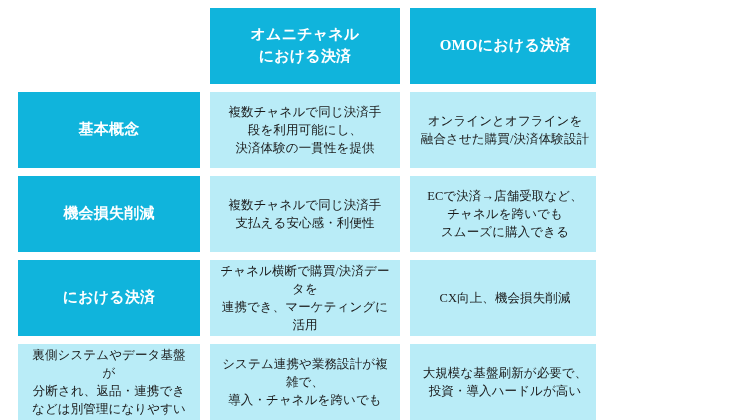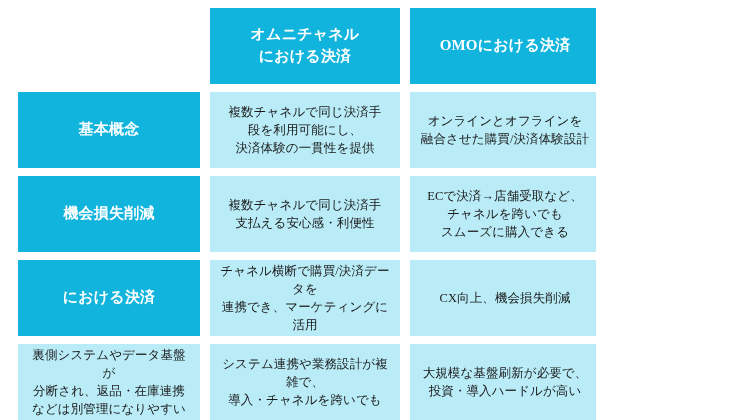--- a/index.html
+++ b/index.html
@@ -150,21 +150,21 @@
       <span class="cell-text">CX向上、機会損失削減</span>
     </div>
     <div class="cell data-cell">
       <span class="cell-text">決済データを一元分析し、
 不正検知・承認率改善・LTV向上
 など高度施策が可能</span>
     </div>
 
     <div class="cell data-cell">
       <span class="cell-text">裏側システムやデータ基盤が
-分断され、返品・在庫連携
+分断され、返品・連携でき
 などは別管理になりやすい</span>
     </div>
     <div class="cell data-cell">
       <span class="cell-text">システム連携や業務設計が複雑で、
 導入・チャネルを跨いでも</span>
     </div>
     <div class="cell data-cell">
       <span class="cell-text">大規模な基盤刷新が必要で、
 投資・導入ハードルが高い</span>
     </div>

